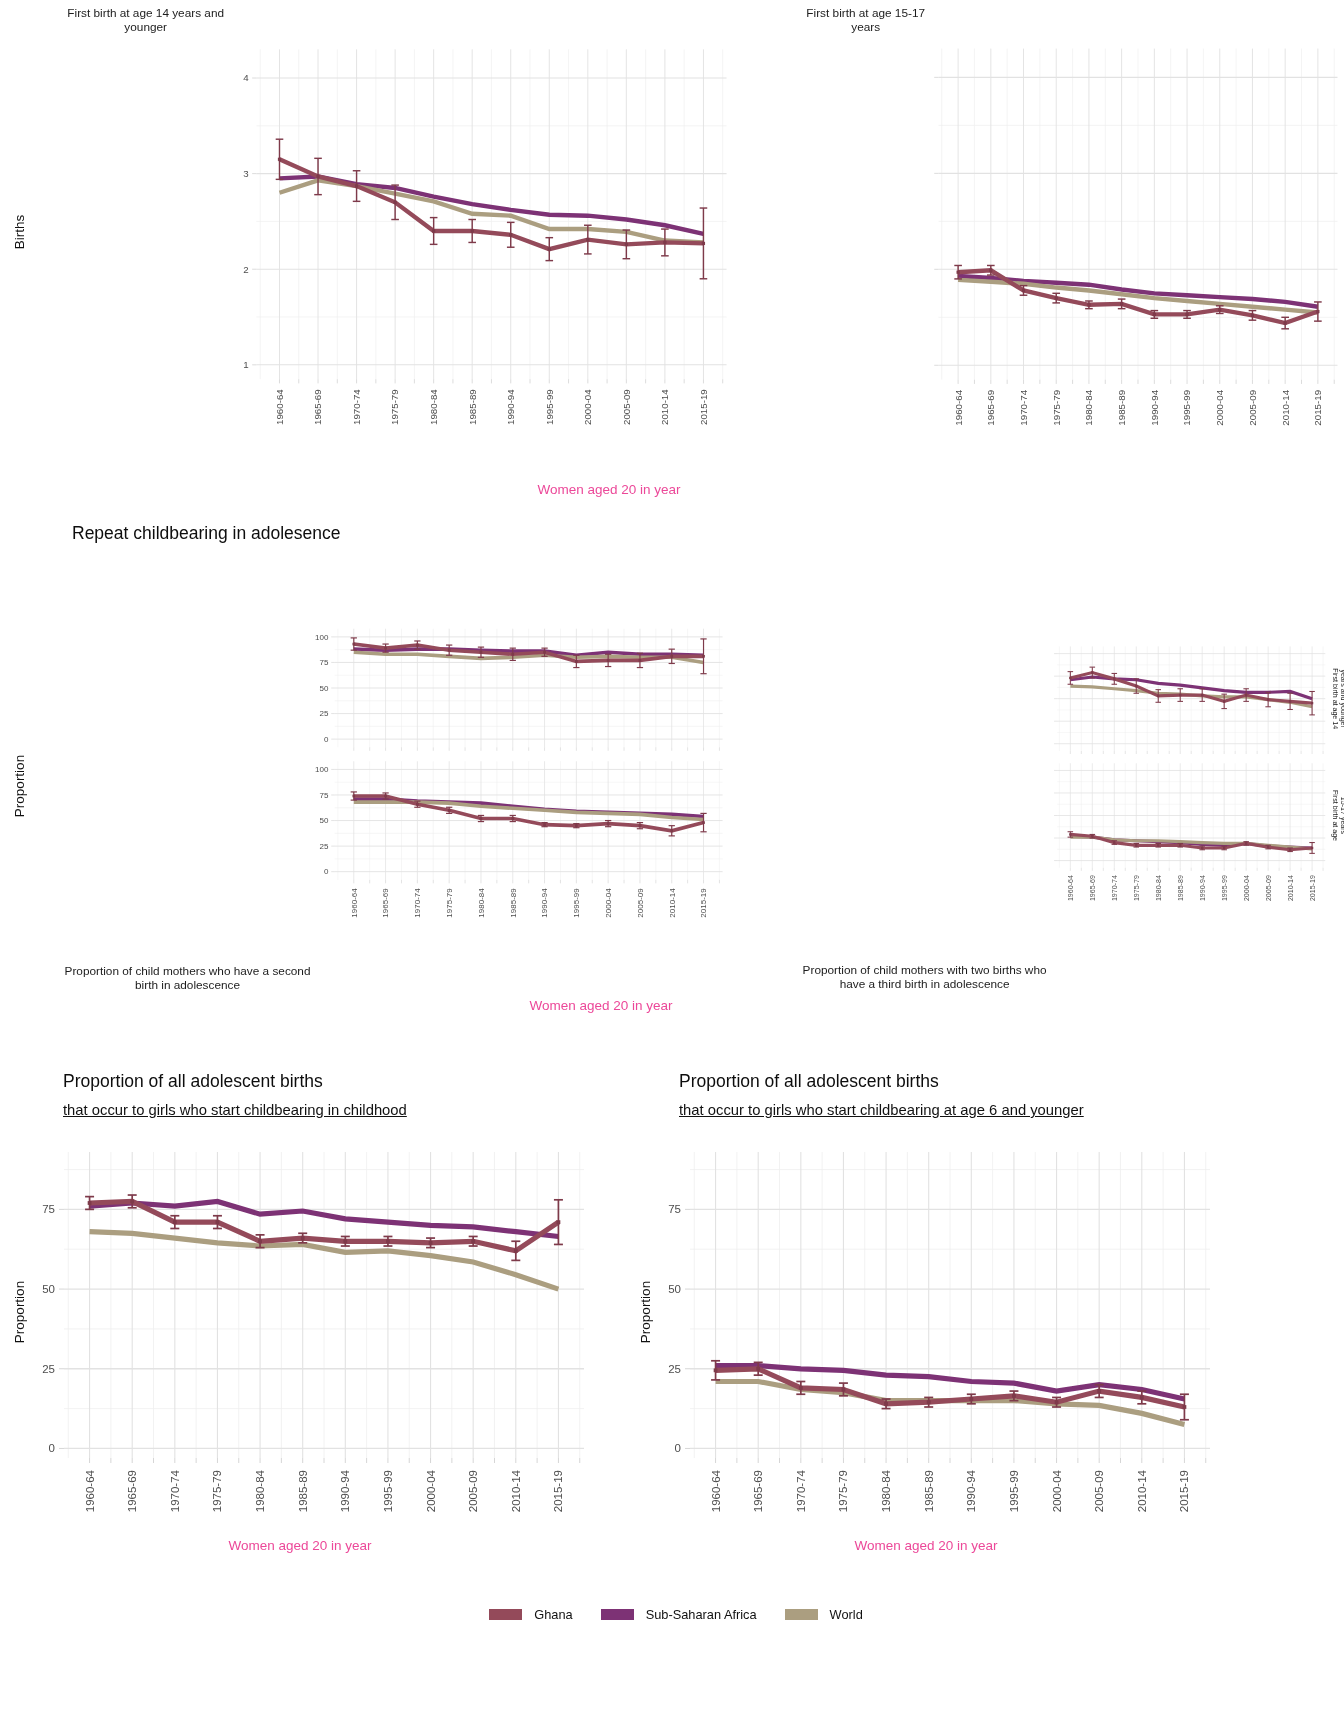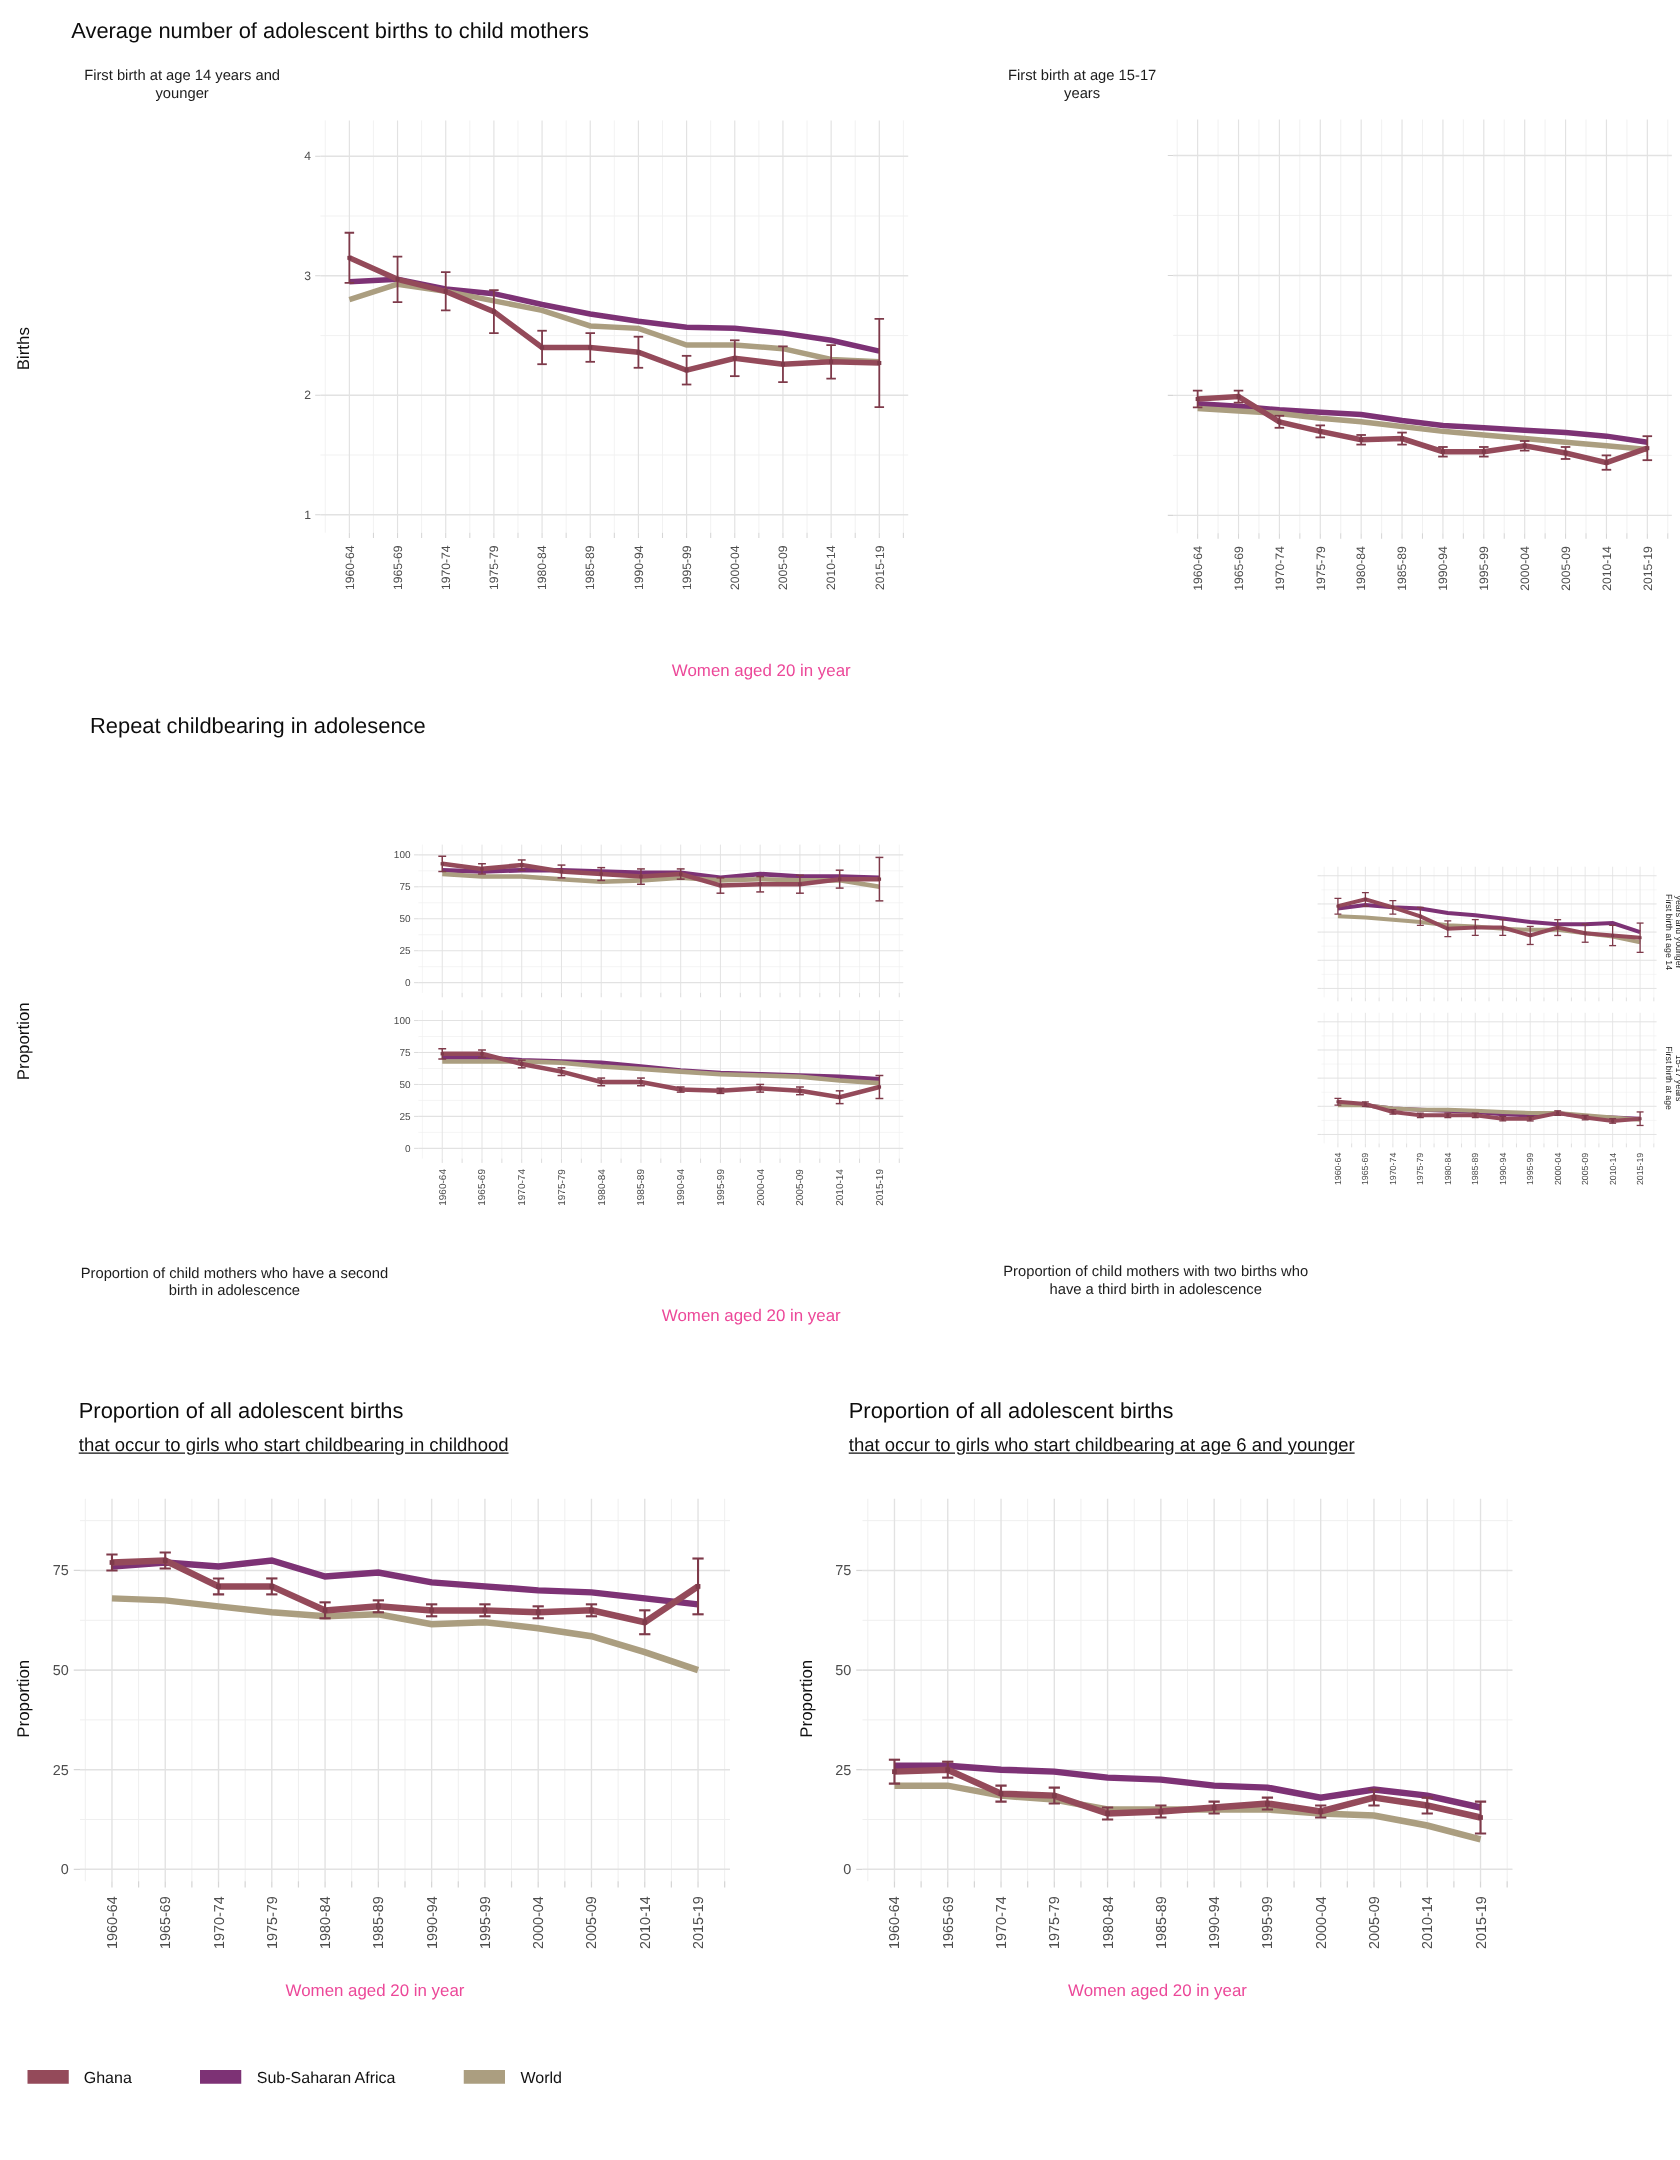--- a/index.html
+++ b/index.html
@@ -25,31 +25,30 @@
   .gap2{width:60px;flex:0 0 60px;}
   .xtitle{font-size:13.5px;color:#ec4899;text-align:center;margin-top:2px;}
   .xt-s1{width:1202px;}
   .xt-s2{width:1186px;}
   .s3{margin-top:58px;display:flex;gap:42px;}
   .s3 .block{display:flex;flex-direction:column;}
   .s3 .b-title{font-size:17.5px;color:#0d0d0d;margin:0 0 10px 55px;}
   .s3 .b-sub{font-size:14.8px;color:#111;margin:0 0 26px 55px;text-decoration:underline;}
   .s3 .b-title.r,.s3 .b-sub.r{margin-left:45px;}
   .s3 .xtitle{width:540px;margin-left:22px;}
-  .legend{margin-top:54px;display:flex;align-items:center;gap:27px;}
+  .legend{margin-top:54px;display:flex;justify-content:center;align-items:center;gap:0;}
   .legend .item{display:flex;align-items:center;gap:12px;margin:0 14px;}
   .legend .swatch{width:33px;height:11px;display:inline-block;}
   .legend .lab{font-size:12.8px;color:#111;}
   svg{display:block;}
 </style>
 </head>
 <body>
 
 <div class="s1">
-  <div class="sec-title">Average number of adolescent births to child mothers</div>
   <div class="row">
     <div class="vtitle vt-s1">
       <span>Births</span>
     </div>
     <div class="panel">
       <div class="panel-title pt-s1" style="padding-left:30px;">First birth at age 14 years and younger</div>
       <svg width="594" height="474" viewBox="0 0 594 474">
           <line x1="30" x2="586" y1="324.5217391304348" y2="324.5217391304348" stroke="#efefef" stroke-width="0.8"></line>
           <line x1="30" x2="586" y1="211.47826086956522" y2="211.47826086956522" stroke="#efefef" stroke-width="0.8"></line>
           <line x1="30" x2="586" y1="98.43478260869564" y2="98.43478260869564" stroke="#efefef" stroke-width="0.8"></line>

